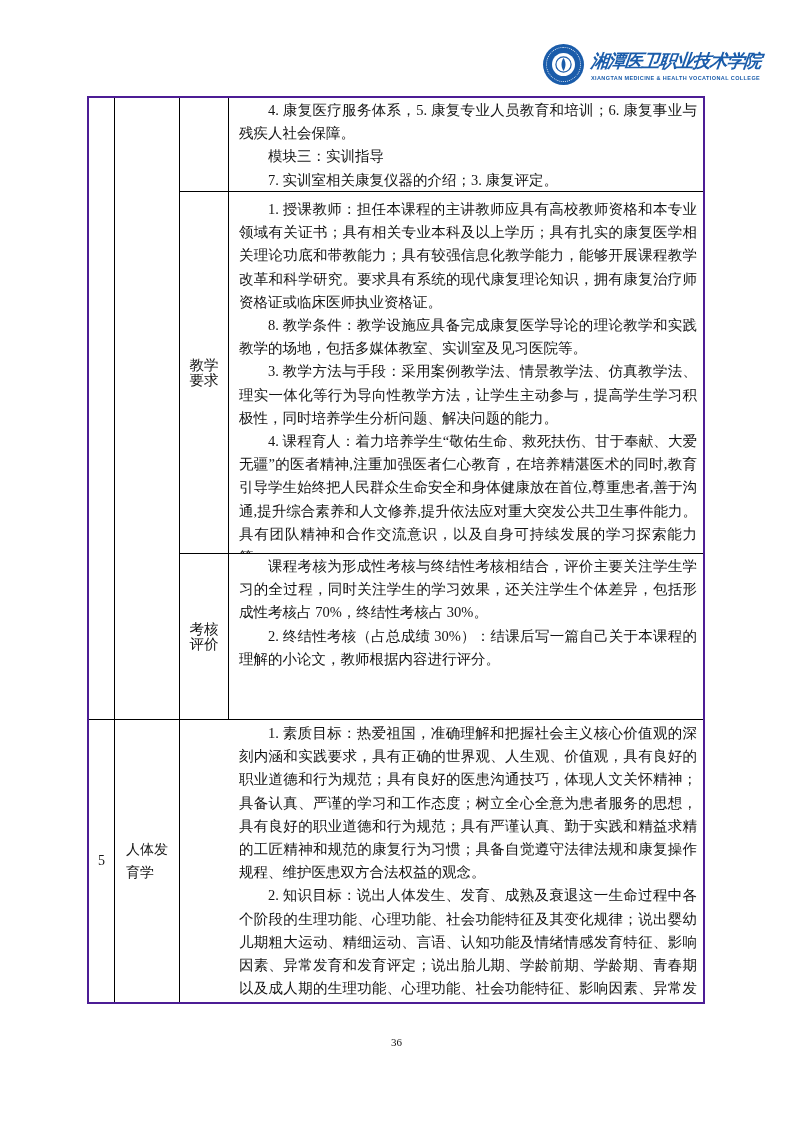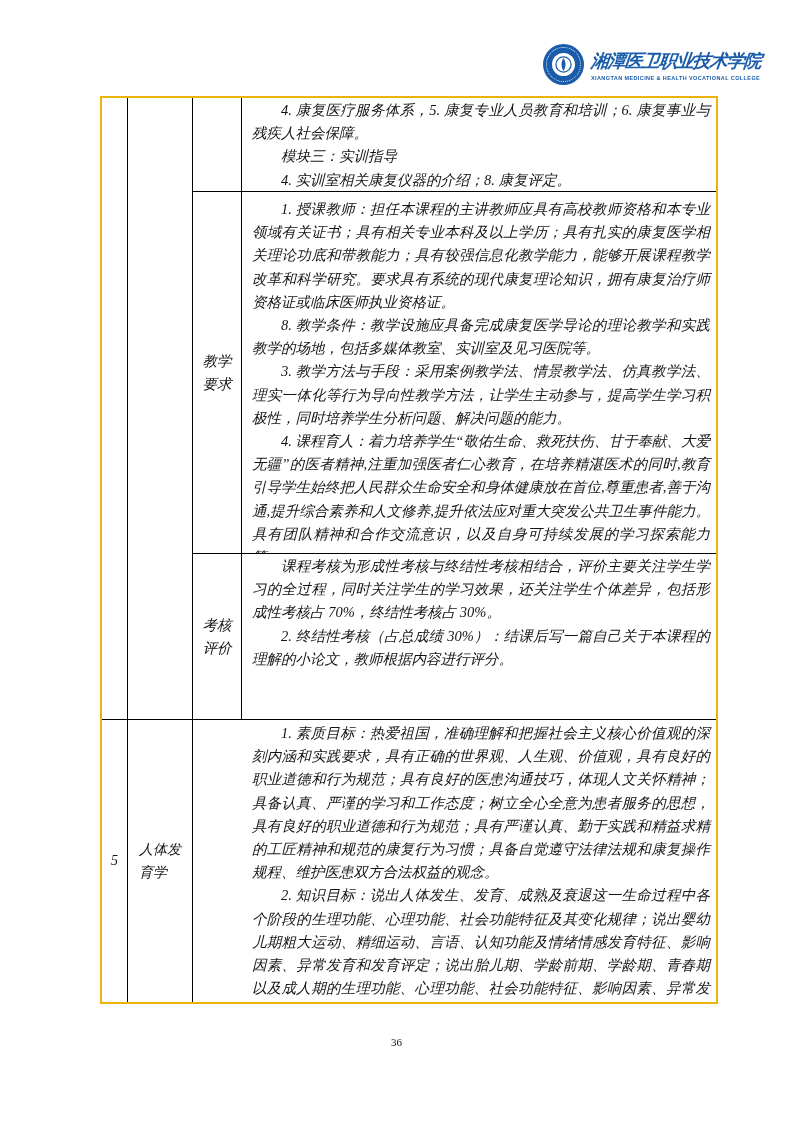--- a/index.html
+++ b/index.html
@@ -19,38 +19,37 @@
   .emblem-core { position:absolute; left:9px; top:9px; width:23px; height:23px; border-radius:50%; background:#fff;
                  display:flex; align-items:center; justify-content:center; }
   .logo-names { display:flex; flex-direction:column; gap:2px; }
   .logo-zh { font-size:18px; font-weight:bold; font-style:italic; letter-spacing:-1px;
              transform:skewX(-6deg); white-space:nowrap; }
   .logo-en { font-size:5.5px; letter-spacing:.4px; font-family:"Liberation Sans","DejaVu Sans",sans-serif;
              font-weight:bold; white-space:nowrap; }
 
   
   .tbl {
-    position:absolute; left:100px; top:96px; width:618px; height:908px;
+    position:absolute; left:87px; top:96px; width:618px; height:908px;
     display:grid;
     grid-template-columns:26px 65px 49px 1fr;
     grid-template-rows:94px 362px 166px 1fr;
-    border:2px solid #eab308;
+    border:2px solid #4c1d95;
     background:#fff;
-    font-style:italic;
   }
   .cell { border-right:1px solid #000; border-bottom:1px solid #000; overflow:hidden; }
   .last-col { border-right:none; }
   .last-row { border-bottom:none; }
   .span-rows { grid-row:1 / 4; }
 
   .content { padding:0 6px 0 10px; font-size:14.5px; line-height:23.2px; text-align:justify; }
   .para { margin:0; text-indent:2em; }
 
   .label-cell { display:flex; align-items:center; justify-content:center; text-align:left;
-                font-size:14.5px; line-height:23px; }
+                font-size:14.5px; line-height:15px; }
   .w2 { width:2em; } .w3 { width:3em; }
   .center-cell { display:flex; align-items:center; justify-content:center; font-size:14px; }
 
   
   .page-number { position:absolute; top:1036px; left:0; width:100%; text-align:center;
                  font-size:11px; }
 </style>
 </head>
 <body>
 
@@ -75,21 +74,21 @@
 
   <div class="tbl">
 
     <div class="cell span-rows" style="grid-column:1;"></div>
     <div class="cell span-rows" style="grid-column:2;"></div>
 
     <div class="cell" style="grid-column:3; grid-row:1;"></div>
     <div class="cell last-col content" style="grid-column:4; grid-row:1; padding-top:1px;">
         <p class="para">4. 康复医疗服务体系，5. 康复专业人员教育和培训；6. 康复事业与残疾人社会保障。</p>
         <p class="para">模块三：实训指导</p>
-        <p class="para">4. 实训室相关康复仪器的介绍；8. 康复评定。</p>
+        <p class="para">7. 实训室相关康复仪器的介绍；3. 康复评定。</p>
       </div>
 
     <div class="cell label-cell" style="grid-column:3; grid-row:2;">
       <span class="w2">教学要求</span>
     </div>
     <div class="cell last-col content" style="grid-column:4; grid-row:2; padding-top:6px;">
         <p class="para">1. 授课教师：担任本课程的主讲教师应具有高校教师资格和本专业领域有关证书；具有相关专业本科及以上学历；具有扎实的康复医学相关理论功底和带教能力；具有较强信息化教学能力，能够开展课程教学改革和科学研究。要求具有系统的现代康复理论知识，拥有康复治疗师资格证或临床医师执业资格证。</p>
         <p class="para">8. 教学条件：教学设施应具备完成康复医学导论的理论教学和实践教学的场地，包括多媒体教室、实训室及见习医院等。</p>
         <p class="para">3. 教学方法与手段：采用案例教学法、情景教学法、仿真教学法、理实一体化等行为导向性教学方法，让学生主动参与，提高学生学习积极性，同时培养学生分析问题、解决问题的能力。</p>
         <p class="para">4. 课程育人：着力培养学生“敬佑生命、救死扶伤、甘于奉献、大爱无疆”的医者精神,注重加强医者仁心教育，在培养精湛医术的同时,教育引导学生始终把人民群众生命安全和身体健康放在首位,尊重患者,善于沟通,提升综合素养和人文修养,提升依法应对重大突发公共卫生事件能力。具有团队精神和合作交流意识，以及自身可持续发展的学习探索能力等。</p>

